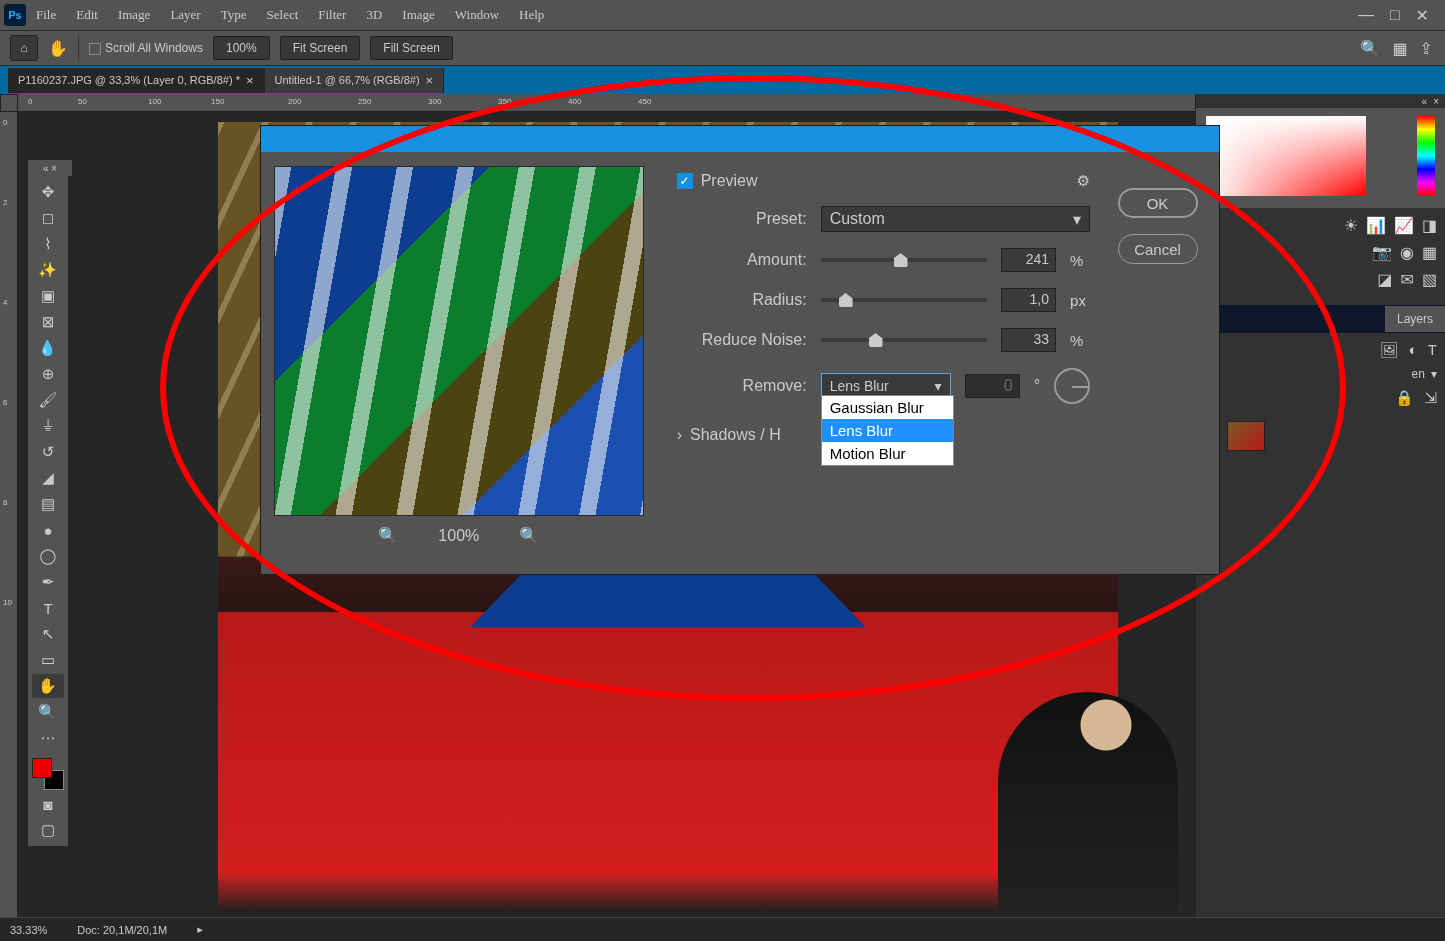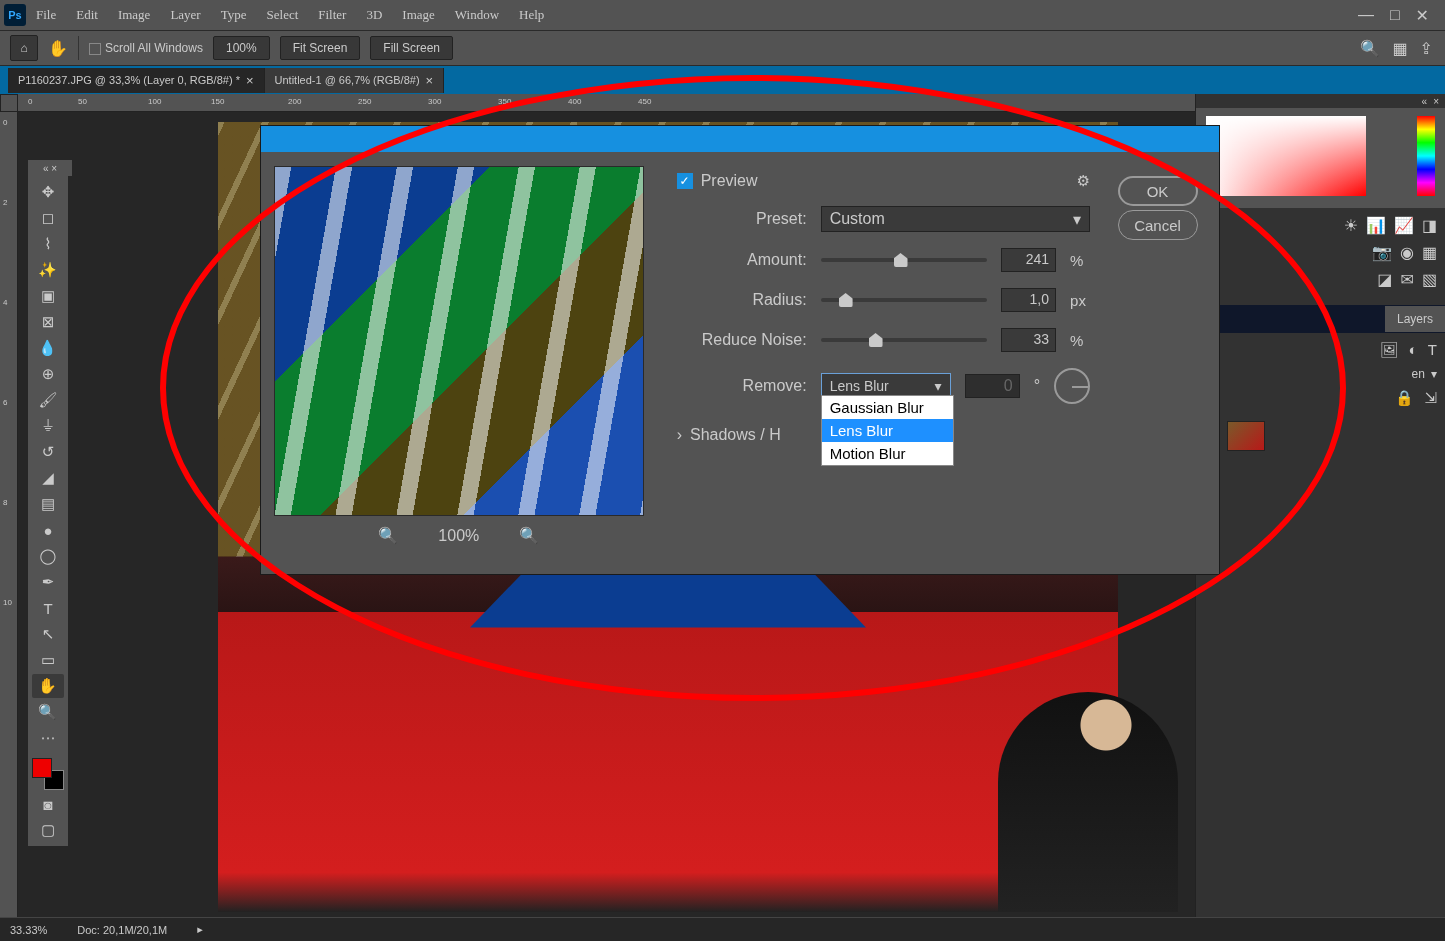--- a/index.html
+++ b/index.html
@@ -84,21 +84,21 @@
 .preset-select { flex: 1; height: 26px; background: #3a3a3a; border: 1px solid #222; padding: 2px 8px; display: flex; justify-content: space-between; align-items: center; }
 .remove-select { width: 130px; height: 26px; background: #3a3a3a; border: 1px solid #6aa0d8; padding: 2px 8px; display: flex; justify-content: space-between; align-items: center; font-size:14px;}
 .dropdown { position: absolute; background: #fff; color: #000; border: 1px solid #888; font-size: 15px; width: 133px; }
 .dd-item { padding: 3px 8px; }
 .dd-item.sel { background: #1e90ff; color: #fff; }
 .angle-box { width:55px; height:24px; background:#2e2e2e; border:1px solid #222; color:#666; text-align:right; padding:2px 6px;}
 .angle-dial { width:36px; height:36px; border:2px solid #9a9a9a; border-radius:50%; position:relative;}
 .angle-dial::after{content:"";position:absolute;left:50%;top:50%;width:16px;height:2px;background:#9a9a9a;}
 .disclosure { font-size:16px; display:flex; align-items:center; gap:8px; margin-top:6px;}
 
-.dlg-btns { width: 110px; display: flex; flex-direction: column; gap: 4px; padding: 14px 14px 0 0; align-items: center; }
+.dlg-btns { width: 110px; display: flex; flex-direction: column; gap: 16px; padding: 14px 14px 0 0; align-items: center; }
 .dlg-btn { width: 80px; height: 30px; border: 1px solid #9a9a9a; border-radius: 15px; display: flex; align-items: center; justify-content: center; font-size: 15px; }
 .dlg-btn.ok { border-width: 2px; }
 .gear { font-size: 15px; }
 
 .preview-chk { display:flex; align-items:center; gap:8px; justify-content:flex-end; }
 .preview-chk .chkbox{ width:16px;height:16px;background:#1690e0;display:flex;align-items:center;justify-content:center;color:#fff;font-size:12px;}
 
 
 .anno-ellipse { position: absolute; border: 6px solid #f00; border-radius: 50%; pointer-events: none; }
 

